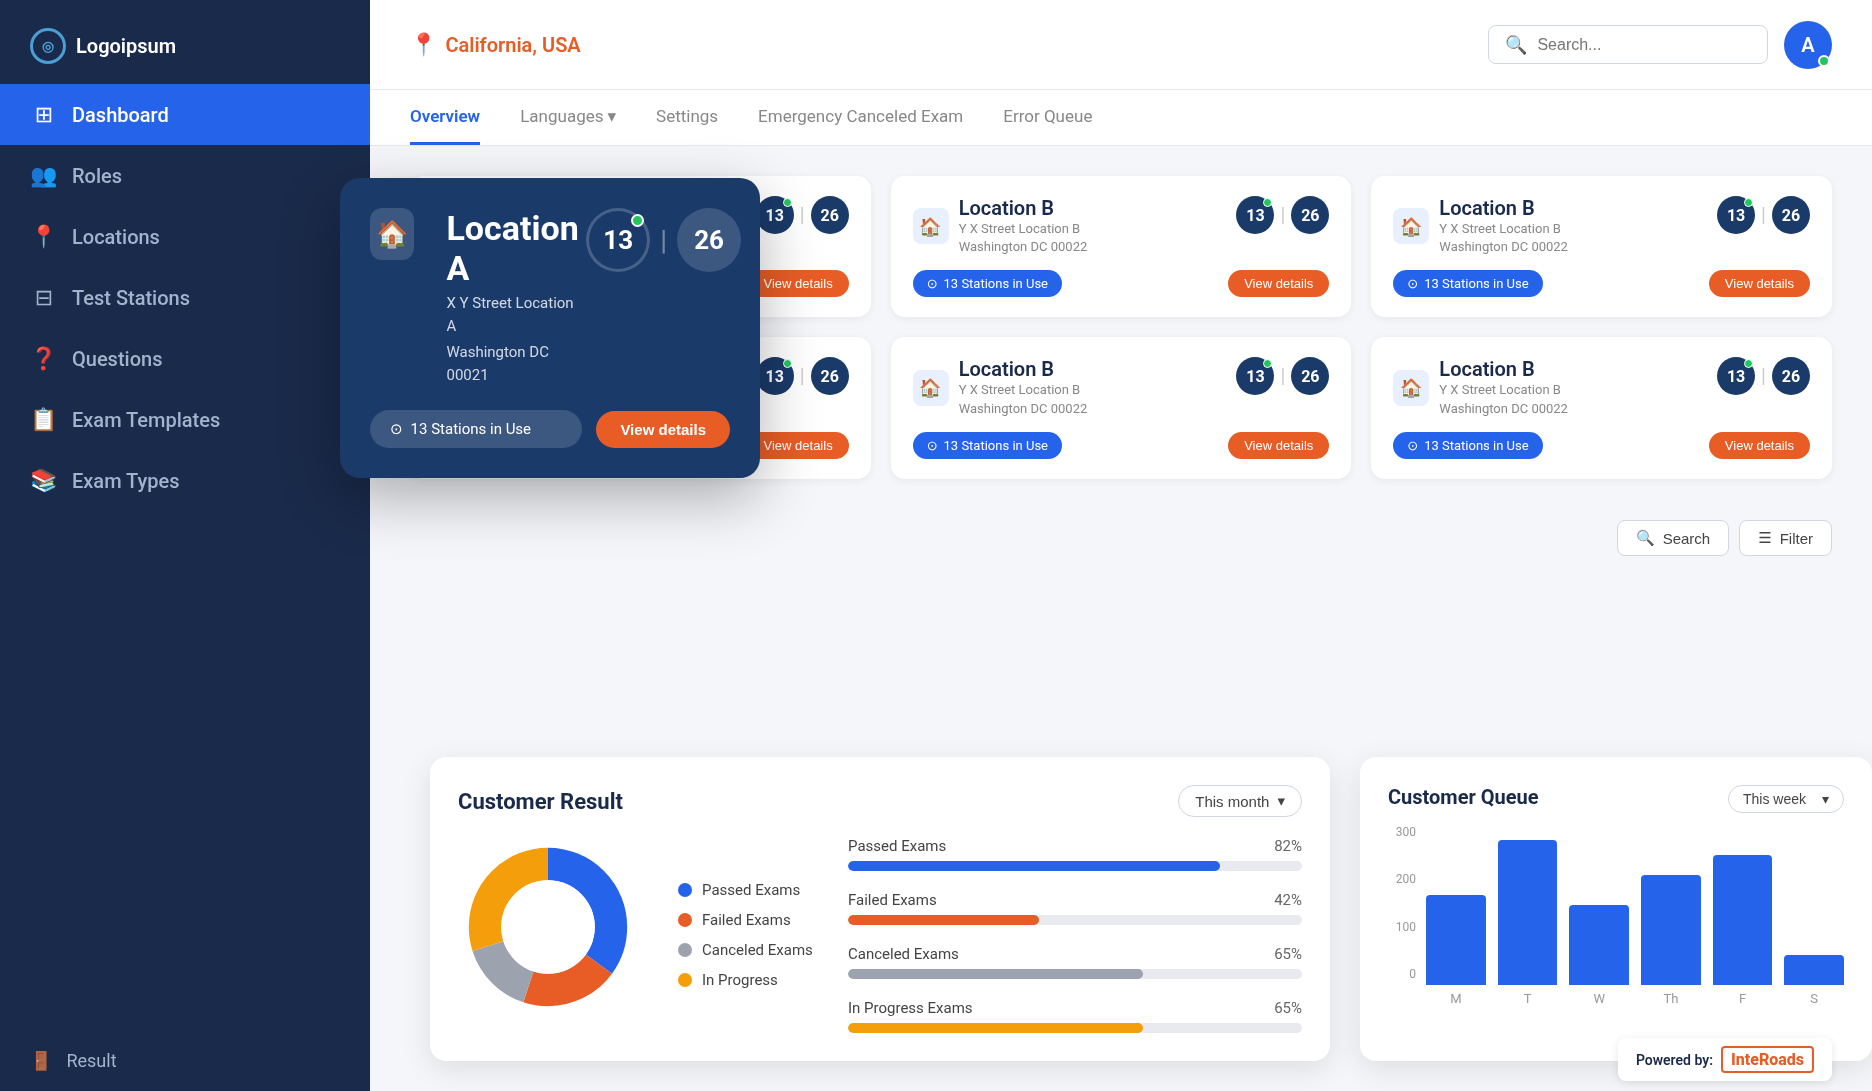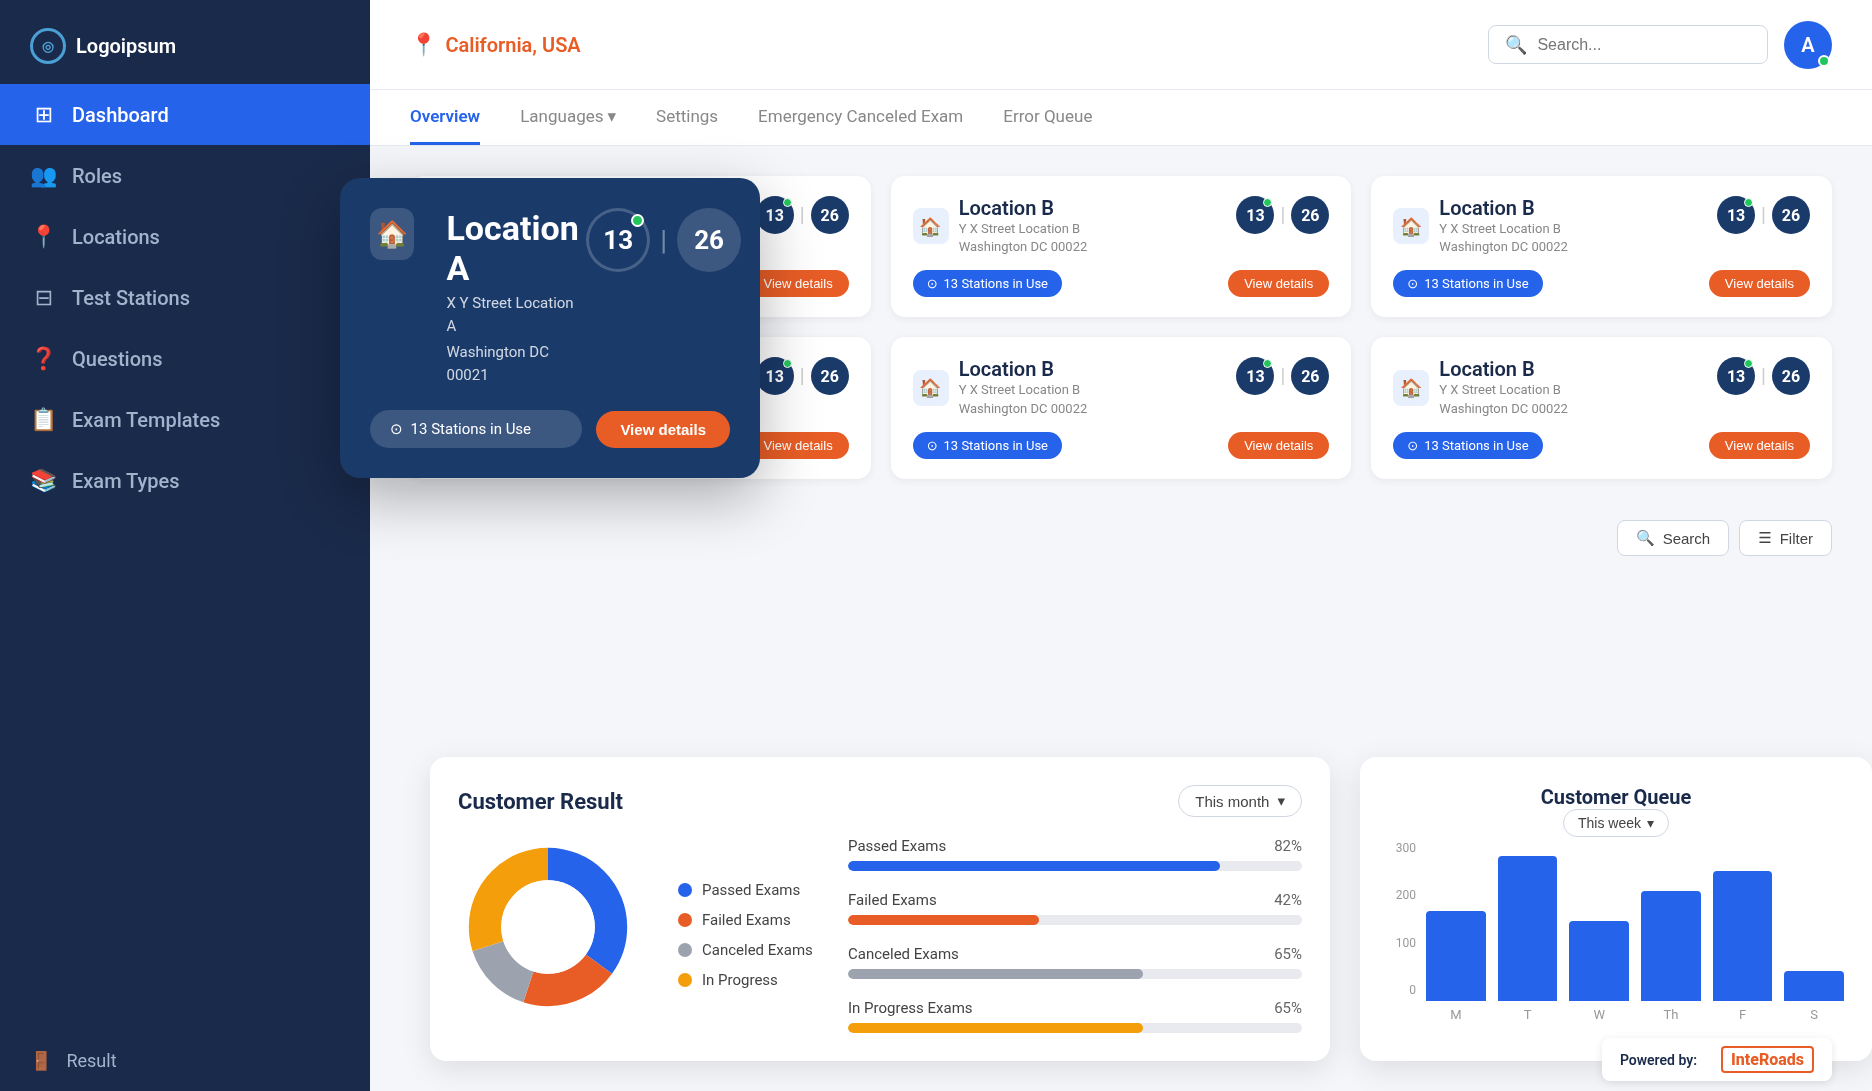--- a/index.html
+++ b/index.html
@@ -511,40 +511,38 @@
     
     .customer-queue-panel {
       background: white;
       border-radius: 16px;
       padding: 28px;
       flex: 1;
       box-shadow: 0 8px 30px rgba(0,0,0,0.1);
     }
     .queue-header {
       display: flex;
-      align-items: center;
       justify-content: space-between;
-      margin-bottom: 4px;
-      flex-direction: column;
+      margin-bottom: 12px;
     }
     .queue-title {
       font-size: 20px;
       font-weight: 700;
       color: #1a2a4a;
     }
     .week-dropdown {
       border: 1.5px solid #d0d7e3;
       border-radius: 20px;
       padding: 5px 14px;
       font-size: 14px;
       color: #444;
       cursor: pointer;
       display: flex;
       align-items: center;
-      gap: 6px;
+      gap: 16px;
       background: white;
     }
     .chart-area {
       flex: 1;
       display: flex;
       flex-direction: column;
     }
 
     
     .search-filter-bar {
@@ -947,21 +945,21 @@
             <div style="flex: 1 1 0%; text-align: center; font-size: 13px; color: rgb(153, 153, 153);">T</div>
             <div style="flex: 1 1 0%; text-align: center; font-size: 13px; color: rgb(153, 153, 153);">W</div>
             <div style="flex: 1 1 0%; text-align: center; font-size: 13px; color: rgb(153, 153, 153);">Th</div>
             <div style="flex: 1 1 0%; text-align: center; font-size: 13px; color: rgb(153, 153, 153);">F</div>
             <div style="flex: 1 1 0%; text-align: center; font-size: 13px; color: rgb(153, 153, 153);">S</div>
           </div>
       </div>
     </div>
   </div>
 
-  <div style="position:absolute; bottom:10px; right:40px; z-index:200; display:flex; align-items:center; gap:24px; background:white; padding:8px 18px; border-radius:8px; box-shadow:0 2px 8px rgba(0,0,0,0.1);">
+  <div style="position:absolute; bottom:10px; right:40px; z-index:200; display:flex; align-items:center; gap:8px; background:white; padding:8px 18px; border-radius:8px; box-shadow:0 2px 8px rgba(0,0,0,0.1);">
     <span style="font-size:14px; font-weight:600; color:#1a2a4a;">Powered by:</span>
     <span style="font-size:16px; font-weight:800; color:#e85d26; border:2px solid #e85d26; padding:2px 8px; border-radius:4px;">InteRoads</span>
   </div>
 </div>
 
 <div class="expanded-card">
   <div class="expanded-header">
     <div style="display:flex; align-items:flex-start; gap:16px;">
       <div class="expanded-icon">🏠</div>
       <div>

